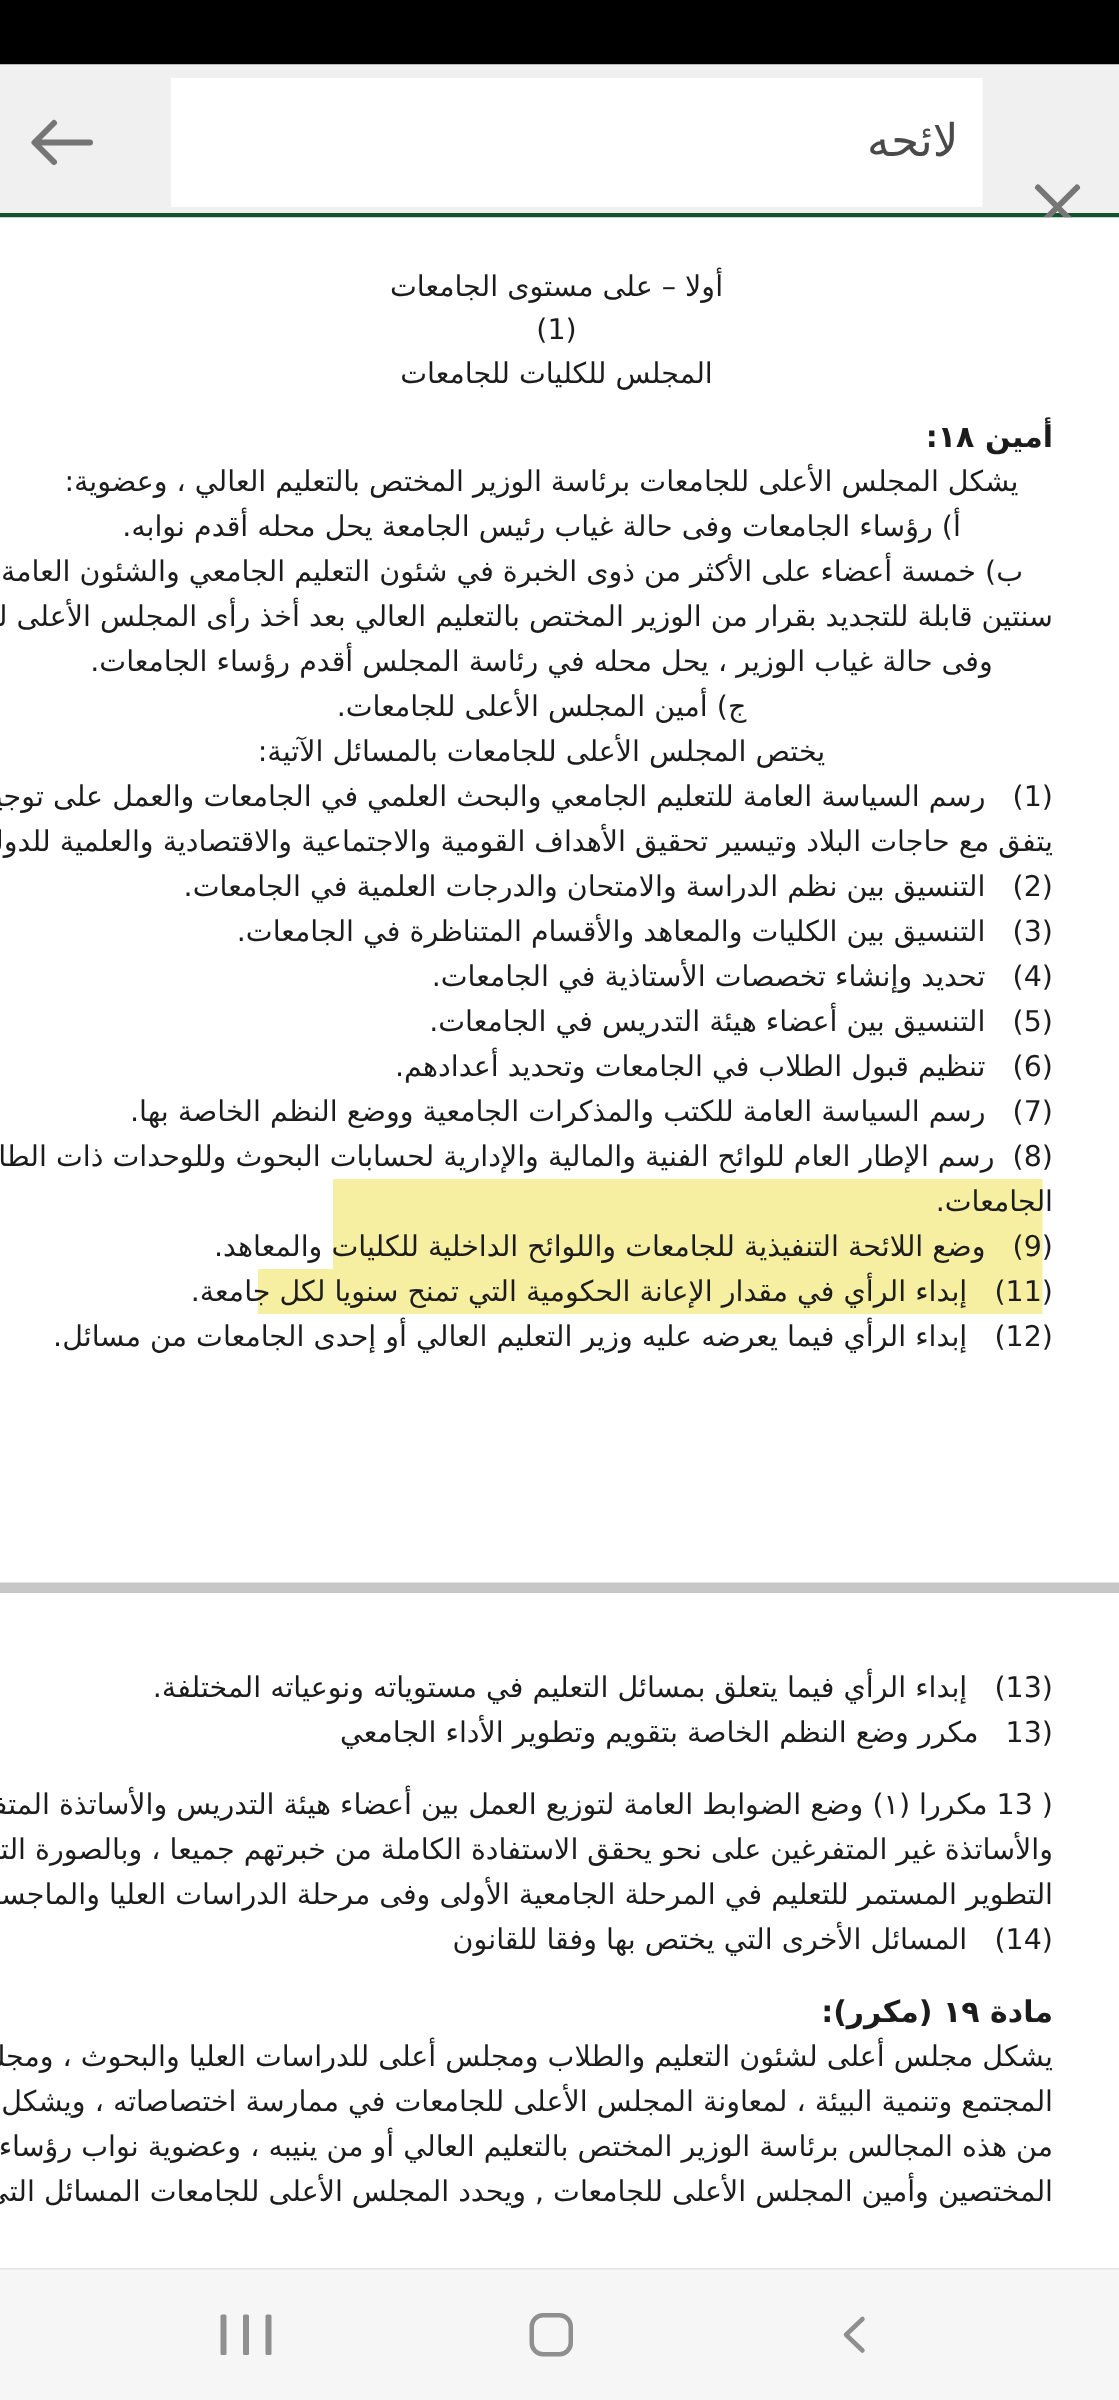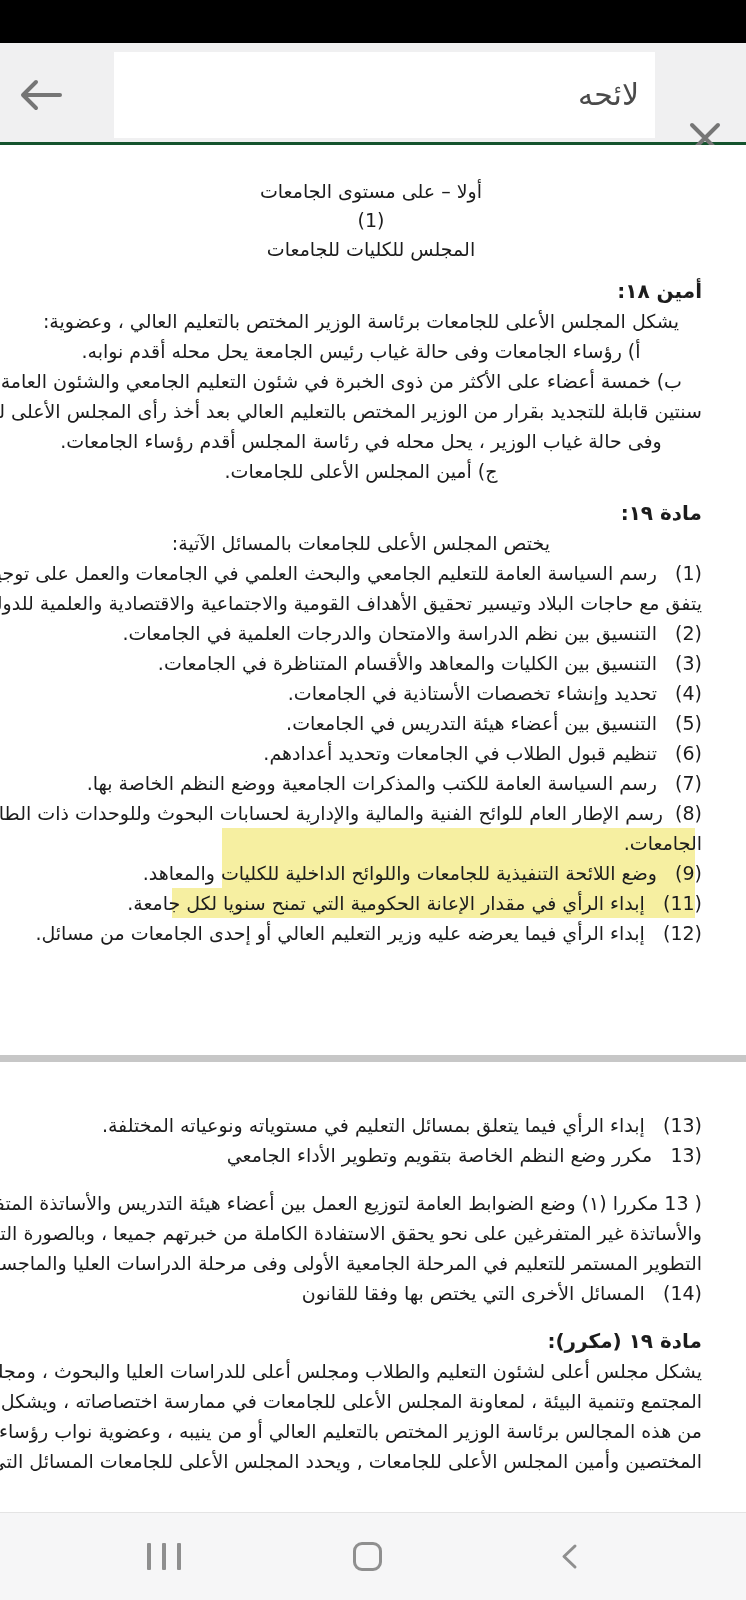--- a/index.html
+++ b/index.html
@@ -88,21 +88,20 @@
           <div class="ln c">أولا – على مستوى الجامعات</div>
           <div class="ln c">(1)</div>
           <div class="ln c">المجلس للكليات للجامعات</div>
           <div class="ln b gt">أمين ١٨:</div>
           <div class="ln p1">يشكل المجلس الأعلى للجامعات برئاسة الوزير المختص بالتعليم العالي ، وعضوية:</div>
           <div class="ln p1">أ) رؤساء الجامعات وفى حالة غياب رئيس الجامعة يحل محله أقدم نوابه.</div>
           <div class="ln p1">ب) خمسة أعضاء على الأكثر من ذوى الخبرة في شئون التعليم الجامعي والشئون العامة ، يعينون لمدة</div>
           <div class="ln">سنتين قابلة للتجديد بقرار من الوزير المختص بالتعليم العالي بعد أخذ رأى المجلس الأعلى للجامعات.</div>
           <div class="ln p1">وفى حالة غياب الوزير ، يحل محله في رئاسة المجلس أقدم رؤساء الجامعات.</div>
           <div class="ln p1">ج) أمين المجلس الأعلى للجامعات.</div>
-          <div class="ln b gt">مادة ١٩:</div>
           <div class="ln p1">يختص المجلس الأعلى للجامعات بالمسائل الآتية:</div>
           <div class="ln">(1)&nbsp;&nbsp; رسم السياسة العامة للتعليم الجامعي والبحث العلمي في الجامعات والعمل على توجيهها وتنسيقها بما</div>
           <div class="ln">يتفق مع حاجات البلاد وتيسير تحقيق الأهداف القومية والاجتماعية والاقتصادية والعلمية للدولة.</div>
           <div class="ln">(2)&nbsp;&nbsp; التنسيق بين نظم الدراسة والامتحان والدرجات العلمية في الجامعات.</div>
           <div class="ln">(3)&nbsp;&nbsp; التنسيق بين الكليات والمعاهد والأقسام المتناظرة في الجامعات.</div>
           <div class="ln">(4)&nbsp;&nbsp; تحديد وإنشاء تخصصات الأستاذية في الجامعات.</div>
           <div class="ln">(5)&nbsp;&nbsp; التنسيق بين أعضاء هيئة التدريس في الجامعات.</div>
           <div class="ln">(6)&nbsp;&nbsp; تنظيم قبول الطلاب في الجامعات وتحديد أعدادهم.</div>
           <div class="ln">(7)&nbsp;&nbsp; رسم السياسة العامة للكتب والمذكرات الجامعية ووضع النظم الخاصة بها.</div>
           <div class="ln">(8)&nbsp; رسم الإطار العام للوائح الفنية والمالية والإدارية لحسابات البحوث وللوحدات ذات الطابع الخاص في</div>

